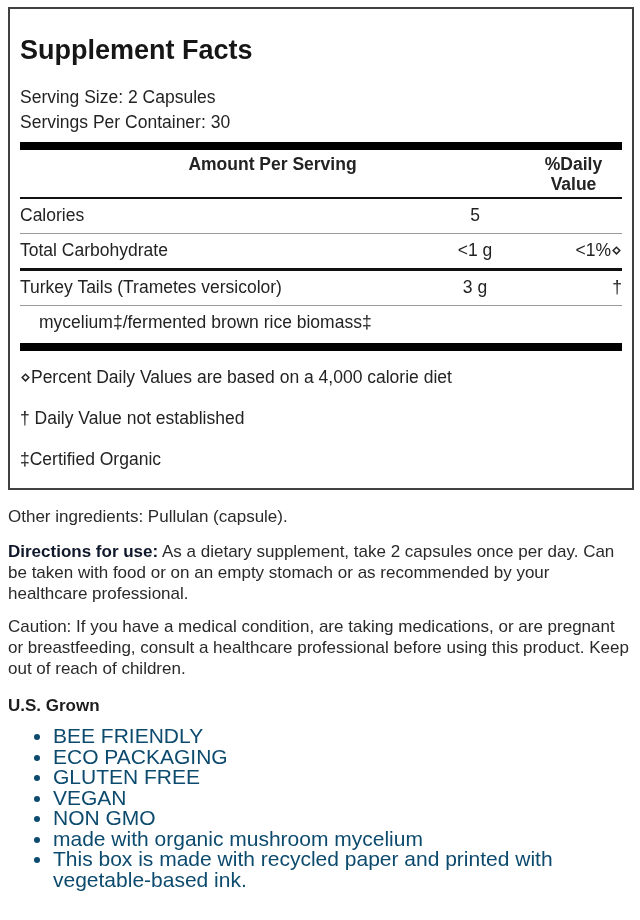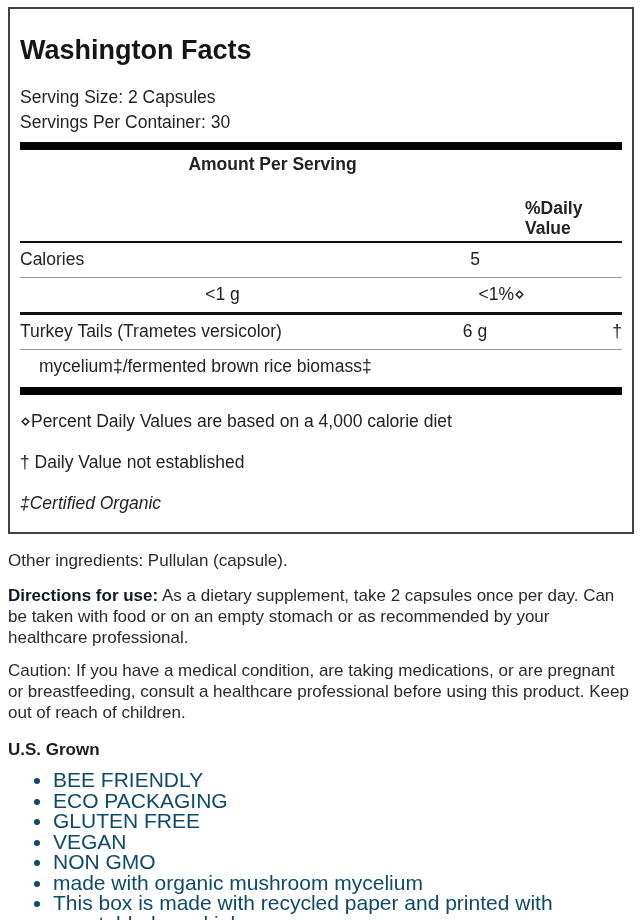--- a/index.html
+++ b/index.html
@@ -47,41 +47,41 @@
 
   .table-header {
     display: grid;
     grid-template-columns: 1fr 97px;
     padding: 4px 0 3px 0;
     font-size: 17.5px;
     font-weight: bold;
     line-height: 20px;
   }
   .hdr-amount { text-align: center; }
-  .hdr-dv { text-align: left; margin-top: 44px; }
+  .hdr-dv { text-align: center; }
 
   .fact-row {
     display: grid;
     grid-template-columns: 1fr 100px 97px;
     padding: 6px 0 8px 0;
     font-size: 17.5px;
     line-height: 20px;
     align-items: baseline;
   }
   .cell-amount { text-align: center; }
   .cell-dv { text-align: right; }
   .fact-row.indent .cell-name { padding-left: 19px; }
 
   .footnote {
     font-size: 17.5px;
     line-height: 20px;
   }
   .footnote.fn1 { margin-top: 16px; }
   .footnote.fn2 { margin-top: 21px; }
-  .footnote.fn3 { margin-top: 21px; font-style: italic; }
+  .footnote.fn3 { margin-top: 21px; }
 
   
   .body-copy { margin: 0 8px 0 8px; }
   .body-copy p {
     margin: 0;
     font-size: 17px;
     line-height: 21px;
     color: #2a2a2a;
   }
   p.other-ingredients { margin-top: 16px; }
@@ -104,49 +104,50 @@
   }
   ul.feature-list li { margin: 0; }
   b.inline-label { font-weight: bold; color: #0f172a; }
 </style>
 </head>
 <body>
 
 <div class="page">
 
   <section class="facts-panel">
-    <h1 class="panel-title">Washington Facts</h1>
+    <h1 class="panel-title">Supplement Facts</h1>
 
     <div class="serving-line first">Serving Size: 2 Capsules</div>
     <div class="serving-line">Servings Per Container: 30</div>
 
     <div class="bar-thick top"></div>
 
     <div class="table-header">
       <div class="hdr-amount">Amount Per Serving</div>
       <div class="hdr-dv">%Daily Value</div>
     </div>
     <div class="rule-dark"></div>
 
     <div class="fact-row">
       <div class="cell-name">Calories</div>
       <div class="cell-amount">5</div>
       <div class="cell-dv"></div>
     </div>
     <div class="rule-thin"></div>
 
     <div class="fact-row">
+      <div class="cell-name">Total Carbohydrate</div>
       <div class="cell-amount">&lt;1 g</div>
       <div class="cell-dv">&lt;1%⋄</div>
     </div>
     <div class="rule-med"></div>
 
     <div class="fact-row">
       <div class="cell-name">Turkey Tails (Trametes versicolor)</div>
-      <div class="cell-amount">6 g</div>
+      <div class="cell-amount">3 g</div>
       <div class="cell-dv">†</div>
     </div>
     <div class="rule-thin"></div>
 
     <div class="fact-row indent">
       <div class="cell-name">mycelium‡/fermented brown rice biomass‡</div>
       <div class="cell-amount"></div>
       <div class="cell-dv"></div>
     </div>
 

